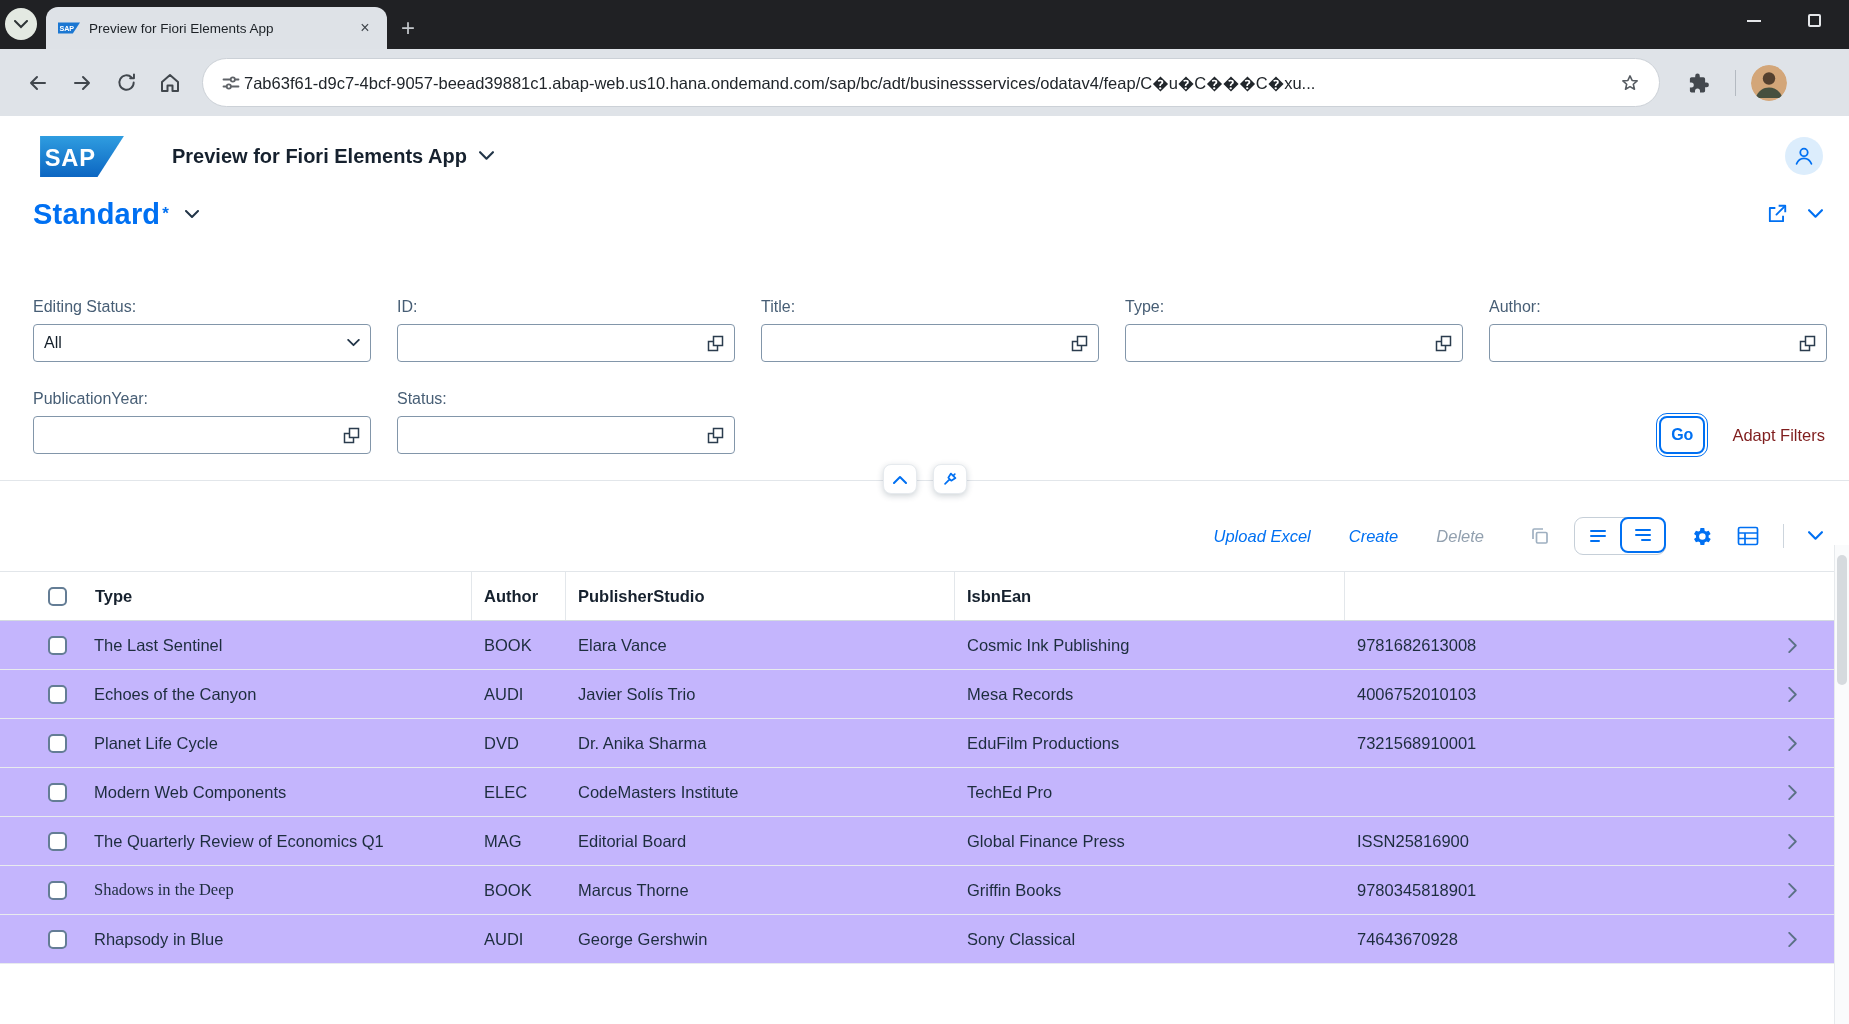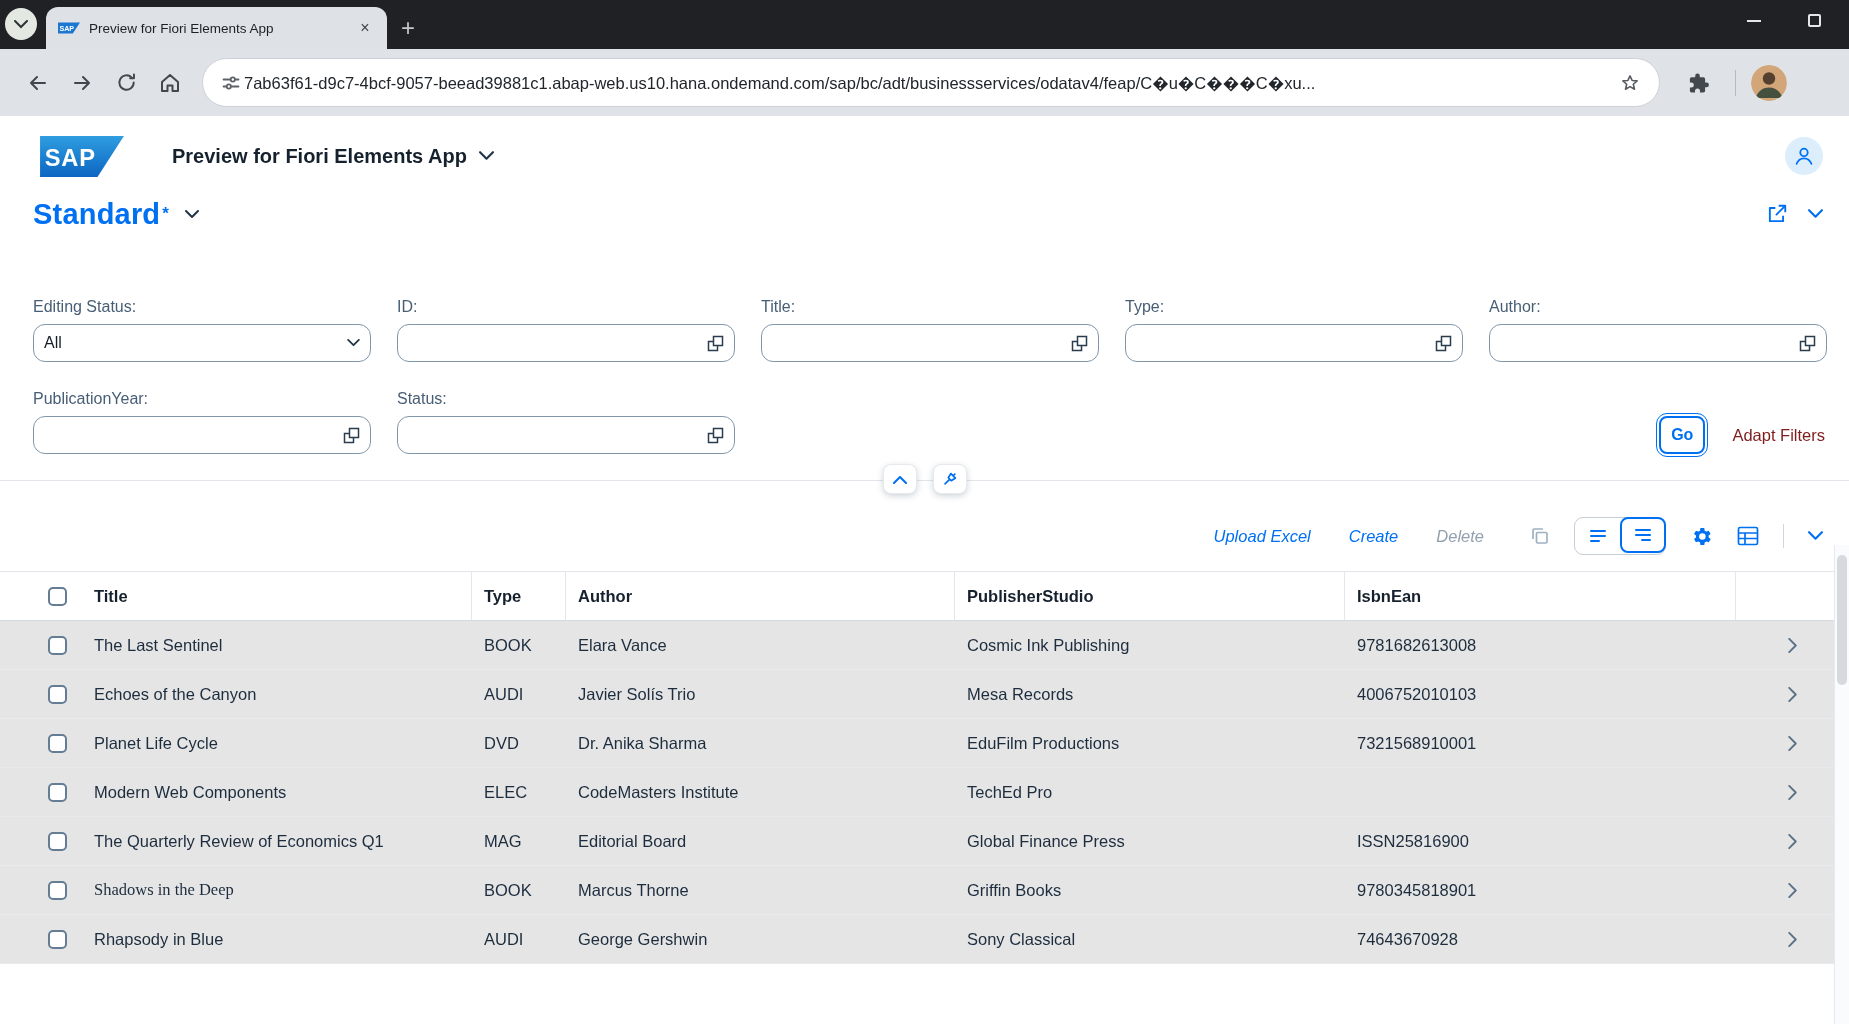--- a/index.html
+++ b/index.html
@@ -36,21 +36,21 @@
 
   .variant-row { height:36px; padding:0 26px 0 33px; display:flex; align-items:center; }
   .variant-name { font-size:29px; font-weight:700; color:#0070f2; letter-spacing:.2px; }
   .variant-star { font-size:17px; font-weight:700; color:#0070f2; vertical-align:top; margin-left:2px; }
   .variant-chev { margin-left:16px; color:#223548; display:flex; }
   .variant-actions { margin-left:auto; display:flex; align-items:center; gap:20px; color:#0070f2; }
 
   .filter-grid { margin-top:66px; padding-left:33px; display:grid;
     grid-template-columns:repeat(5,338px); column-gap:26px; row-gap:28px; }
   .flabel { font-size:16px; color:#475e75; margin-bottom:8px; }
-  .fctrl { height:38px; border:1px solid #8296aa; border-radius:12px; background:#fff;
+  .fctrl { height:38px; border:1px solid #8296aa; border-radius:4px; background:#fff;
     display:flex; align-items:center; padding:0 10px; }
   .fctrl input { flex:1; border:none; outline:none; font-size:16px; color:#131e29; background:transparent; min-width:0; }
   .fselect-val { flex:1; font-size:16px; color:#131e29; }
   .vh-icon { color:#2b3c4e; display:flex; }
   .sel-chev { color:#223548; display:flex; }
   .go-bar { grid-column:3/6; justify-self:end; align-self:end; display:flex; align-items:center; gap:27px; padding:0 2px 0 0; }
   .go-btn { min-width:46px; height:38px; border:2px solid #0070f2; outline:1px solid #0070f2; outline-offset:2px;
     border-radius:8px; background:#fff; color:#0070f2; font-weight:700; font-size:16px;
     display:flex; align-items:center; justify-content:center; padding:0 10px; }
   .adapt-link { font-size:16.5px; color:#7f1d1d; }
@@ -69,21 +69,21 @@
   .seg { display:flex; border:1px solid #c6cfd8; border-radius:9px; }
   .seg-btn { width:46px; height:36px; display:flex; align-items:center; justify-content:center; color:#0070f2; }
   .seg-btn.selected { border:2px solid #0070f2; border-radius:8px; margin:-1px; background:#fff; }
   .tb-sep { width:1px; height:24px; background:#cdd5dd; }
 
   .grid-row { display:grid; grid-template-columns:83px 389px 94px 389px 390px 391px auto; align-items:center; }
   .thead { height:50px; border-top:1px solid #e2e6ea; border-bottom:1px solid #d3dae0; background:#fff; }
   .th { font-size:16.5px; font-weight:700; color:#16212e; height:100%; display:flex; align-items:center; padding-left:12px; }
   .th.bordered { border-right:1px solid #e3e7eb; }
   .th.first-data { padding-left:11px; }
-  .trow { height:49px; border-bottom:1px solid #e8ebee; background:#e5e5e5; }
+  .trow { height:49px; border-bottom:1px solid #e8ebee; background:#c4b5fd; }
   .cell { font-size:16.5px; color:#1d2d3e; padding-left:12px; white-space:nowrap; overflow:hidden; }
   .c-check { padding-left:48px; display:flex; align-items:center; }
   .cb { width:19px; height:19px; border:2px solid #647d95; border-radius:5px; background:#fff; display:block; }
   .c-nav { display:flex; justify-content:center; padding-left:0; color:#5b7186; }
 
   .scrollbar { position:absolute; right:0; top:545px; width:15px; height:479px; background:#fafbfc; border-left:1px solid #e7eaed; }
   .scroll-thumb { position:absolute; left:2px; right:2px; top:10px; height:130px; background:#d6dade; border-radius:6px; }
 </style>
 </head>
 <body>
@@ -357,21 +357,20 @@
           <path d="M1 1l6 6 6-6" fill="none" stroke="currentColor" stroke-width="2" stroke-linecap="round" stroke-linejoin="round"></path>
         </svg>
     </span>
   </span>
 </div>
 
 <div class="grid-row thead">
   <div class="c-check th" style="padding-left:48px;">
     <span class="cb"></span>
   </div>
-  <div class="th bordered first-data">Title</div>
   <div class="th bordered">Type</div>
   <div class="th bordered">Author</div>
   <div class="th bordered">PublisherStudio</div>
   <div class="th bordered">IsbnEan</div>
   <div class="th"></div>
 </div>
 
 <div>
   <div class="grid-row trow">
     <div class="cell c-check">

